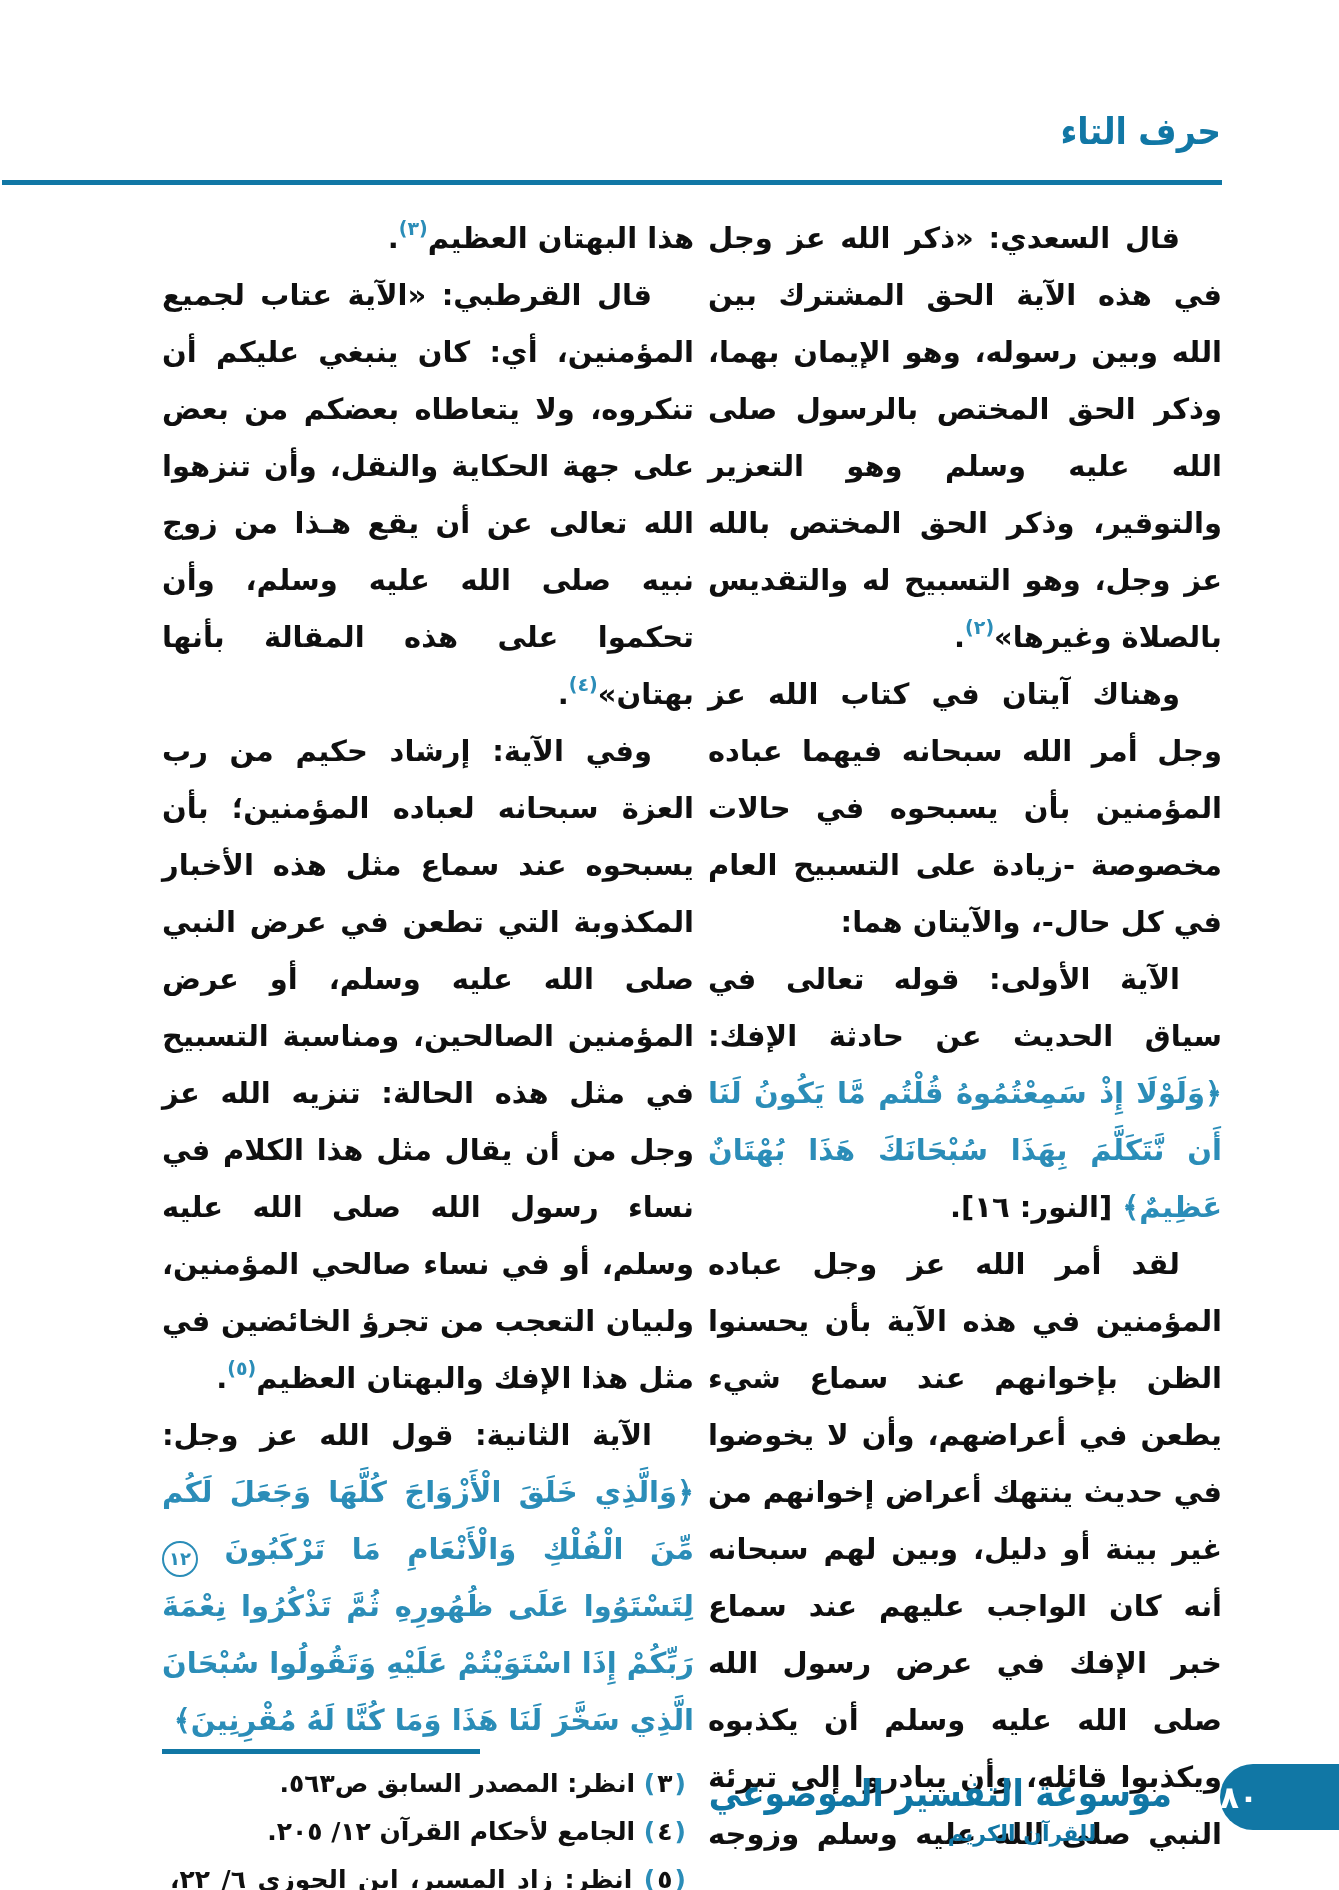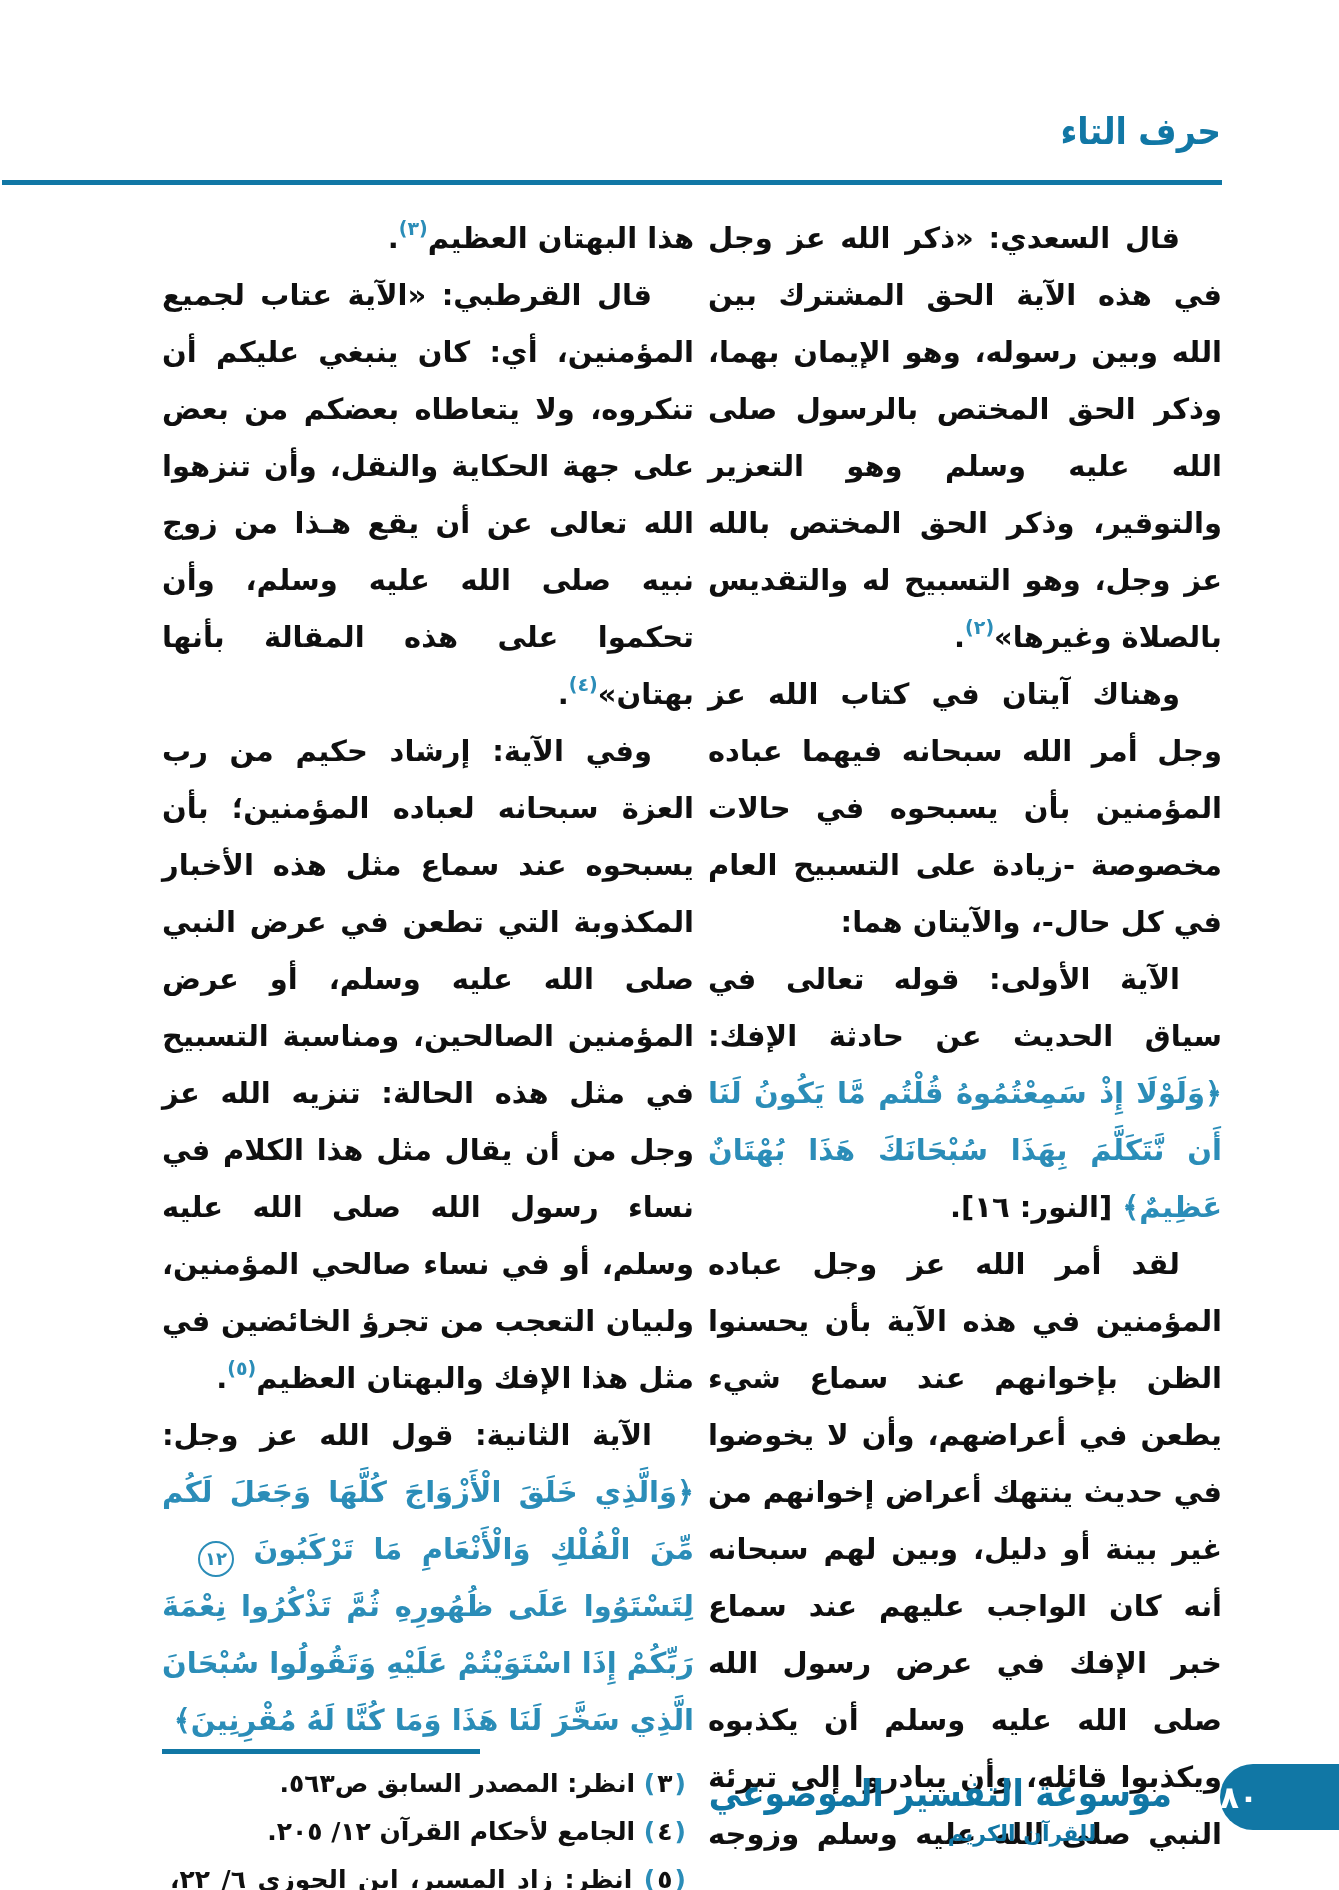--- a/index.html
+++ b/index.html
@@ -44,21 +44,21 @@
   .run-quran{color:var(--quran);}
   .run-ref{
     color:var(--quran);font-size:19px;
     position:relative;top:-13px;letter-spacing:1px;line-height:0;
   }
   .run-marker{
     display:inline-block;box-sizing:border-box;
     width:36px;height:36px;line-height:31px;
     border:2px solid var(--quran);border-radius:50%;
     color:var(--quran);font-size:18px;font-weight:bold;
-    text-align:center;text-indent:0;vertical-align:-6px;margin-left:36px;
+    text-align:center;text-indent:0;vertical-align:-6px;
   }
 
   
   .fn-block{margin-top:auto;}
   .fn-sep{
     width:318px;height:5px;background:var(--teal);
     margin:0 auto 10px 0; 
   }
   .footnote{
     margin:8px;color:var(--ink);

